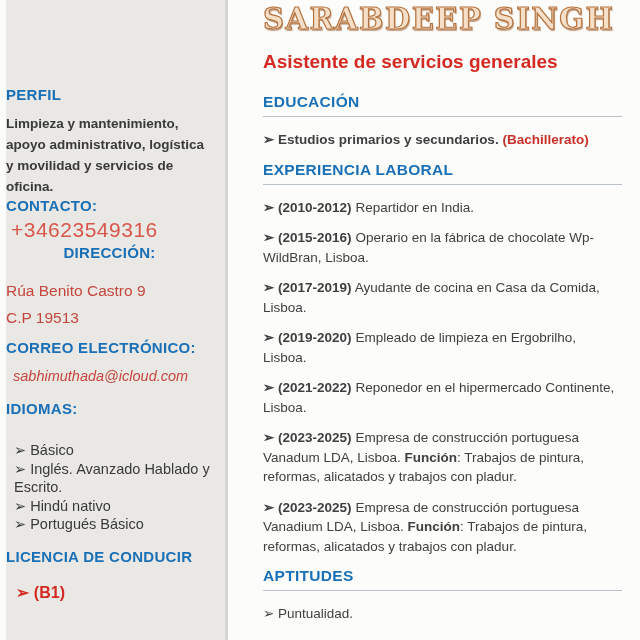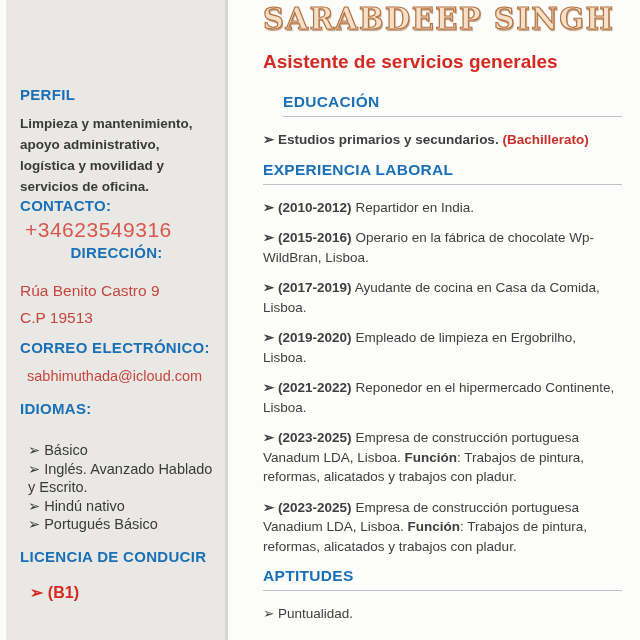--- a/index.html
+++ b/index.html
@@ -21,40 +21,40 @@
     position:relative;
     overflow:hidden;
   }
   .page{width:640px;height:640px;position:relative;}
 
   
   .sidebar{
     position:absolute;left:6px;top:0;width:222px;height:640px;
     background:var(--sidebar-bg);
     border-right:3px solid #d6d5d1;
-    padding:86px 12px 0 14px;
+    padding:86px 12px 0 0;
   }
   .sb-title{
     color:var(--blue);font-size:15px;font-weight:700;letter-spacing:.3px;
   }
   .sb-profile-text{
     margin-top:10px;font-size:13.5px;font-weight:700;line-height:21px;color:#3a3a3a;
   }
   .sb-contact-title{margin-top:0;}
   .sb-phone{
     margin-top:4px;margin-left:5px;
     color:var(--red-phone);font-size:21px;letter-spacing:.5px;
   }
   .sb-address-title{margin-top:2px;text-align:center;}
   .sb-address{
     margin-top:16px;color:var(--red-soft);font-size:15.5px;line-height:27px;
   }
   .sb-email-title{margin-top:8px;}
   .sb-email{
-    margin-top:12px;margin-left:7px;color:var(--red-soft);font-size:14.5px;
+    margin-top:12px;margin-left:7px;color:var(--red-soft);font-size:14.5px;font-style:italic;
   }
   .sb-langs-title{margin-top:16px;}
   .sb-langs{
     margin-top:24px;margin-left:8px;list-style:none;
     font-size:14.5px;line-height:18.5px;color:#3a3a3a;
   }
   .sb-license-title{margin-top:14px;}
   .sb-license{
     margin-top:18px;margin-left:10px;
     color:var(--red-bright);font-size:16px;font-weight:700;
@@ -74,21 +74,21 @@
     white-space:nowrap;
   }
   .doc-subtitle{
     margin-top:15px;font-size:19px;font-weight:700;color:var(--red-bright);
   }
   .section-title{
     color:var(--blue);font-size:15.5px;font-weight:700;letter-spacing:.3px;
     padding-bottom:5px;border-bottom:1px solid var(--underline);
     margin-bottom:13px;
   }
-  .edu-title{margin-top:20px;margin-left:20px;}
+  .edu-title{margin-top:20px;}
   .exp-title,.apt-title{margin-top:0;}
   .items{list-style:none;}
   .item{
     font-size:13.5px;line-height:19.5px;color:#3f3f3f;margin-bottom:11px;
   }
   .bold{font-weight:700;}
   .run-red{color:#c8302a;}
   .nowrap{white-space:nowrap;}
 </style>
 </head>

